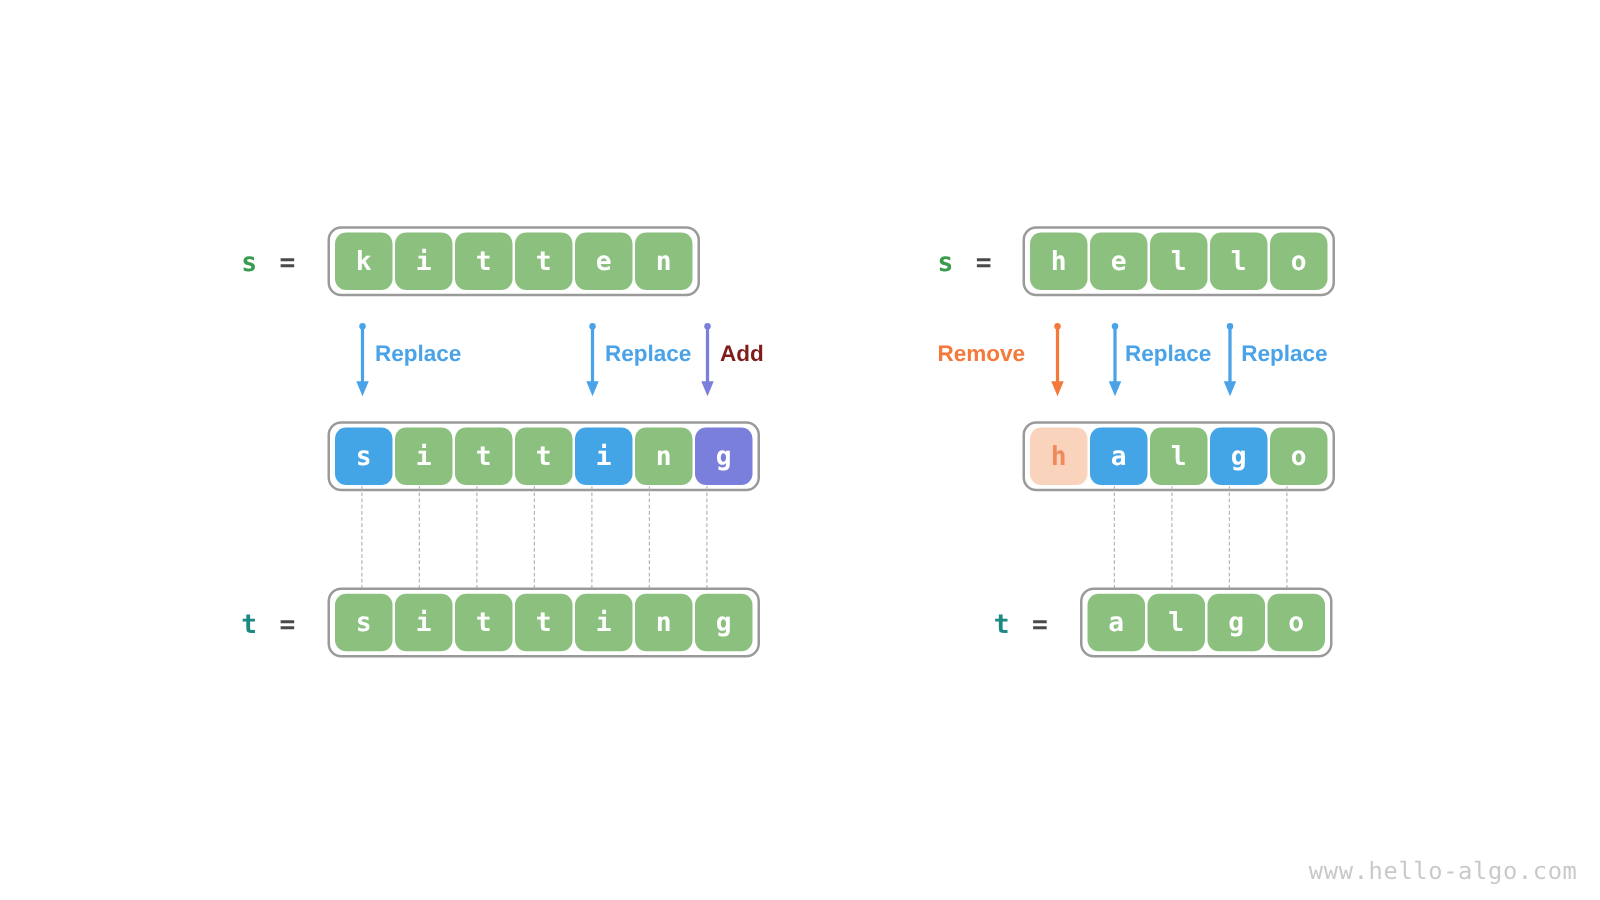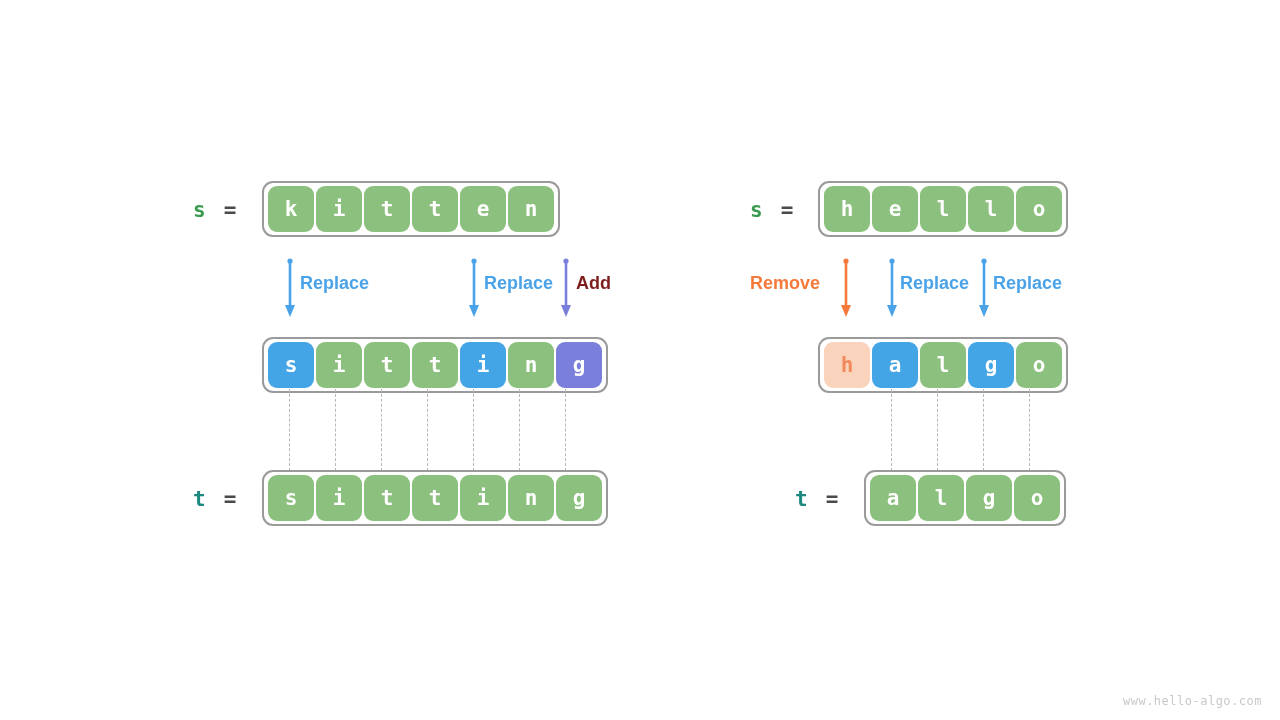--- a/index.html
+++ b/index.html
@@ -92,21 +92,21 @@
     width: 0;
     border-left: 1px dashed #b8b8b8;
   }
 
   
   .watermark {
     position: absolute;
     right: 18px;
     bottom: 12px;
     font-family: "DejaVu Sans Mono", monospace;
-    font-size: 12px;
+    font-size: 19px;
     color: #c9c9c9;
     letter-spacing: 0.5px;
   }
 </style>
 </head>
 <body>
 
 <div class="canvas">
 
   <div>

